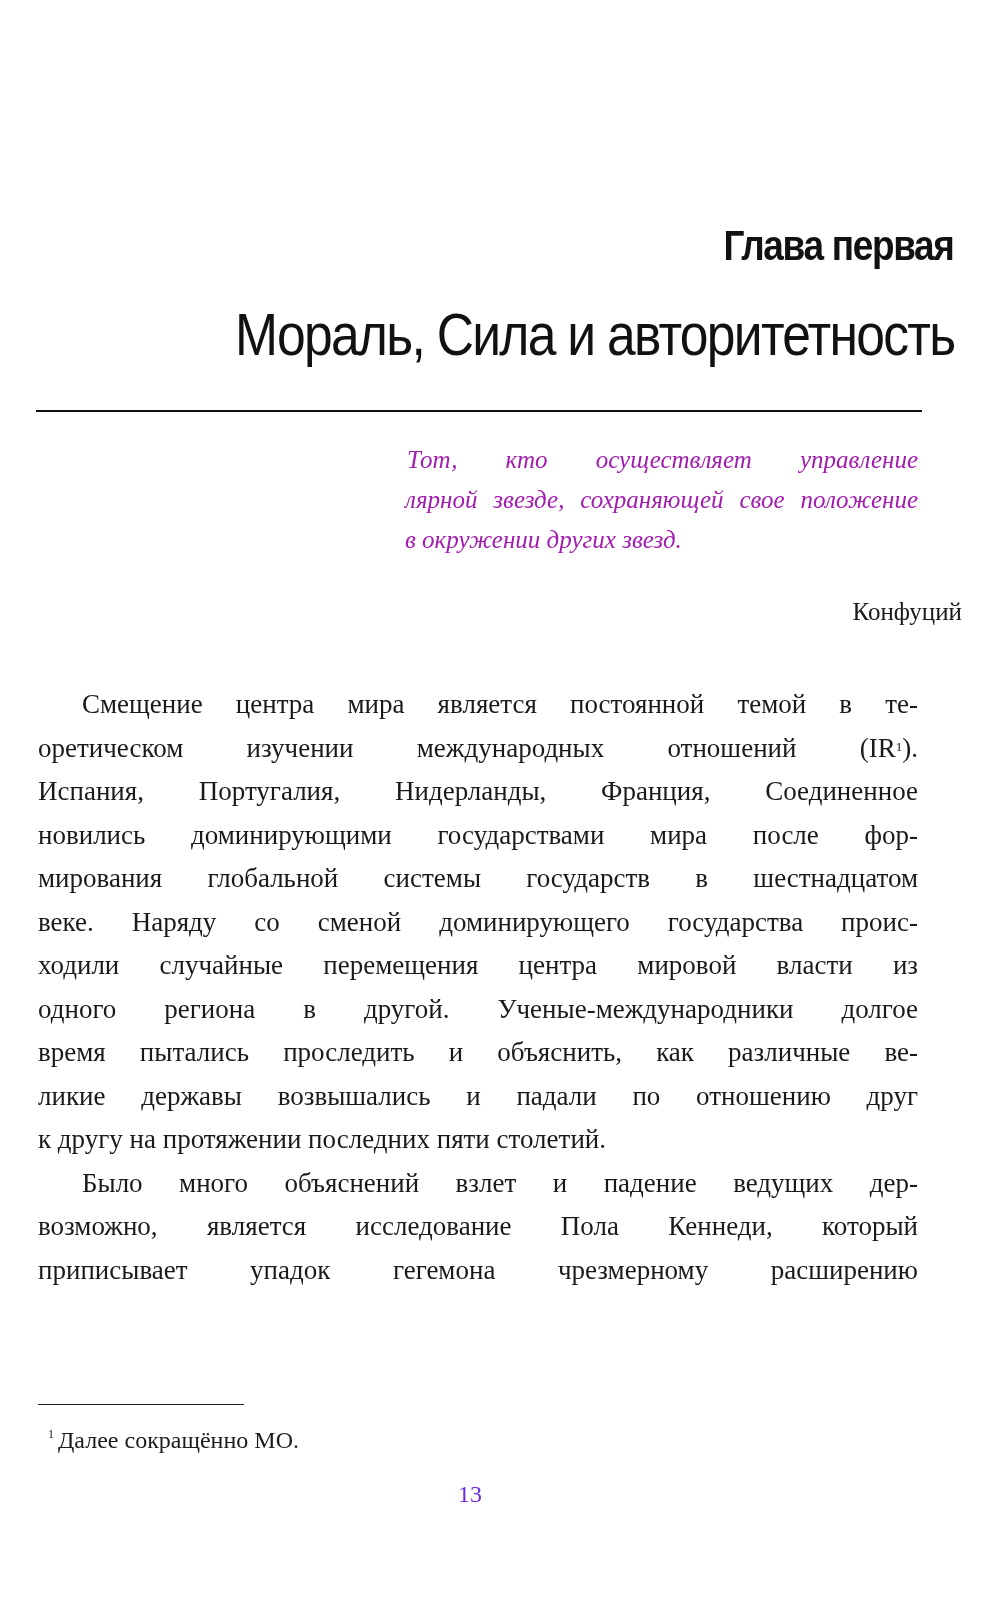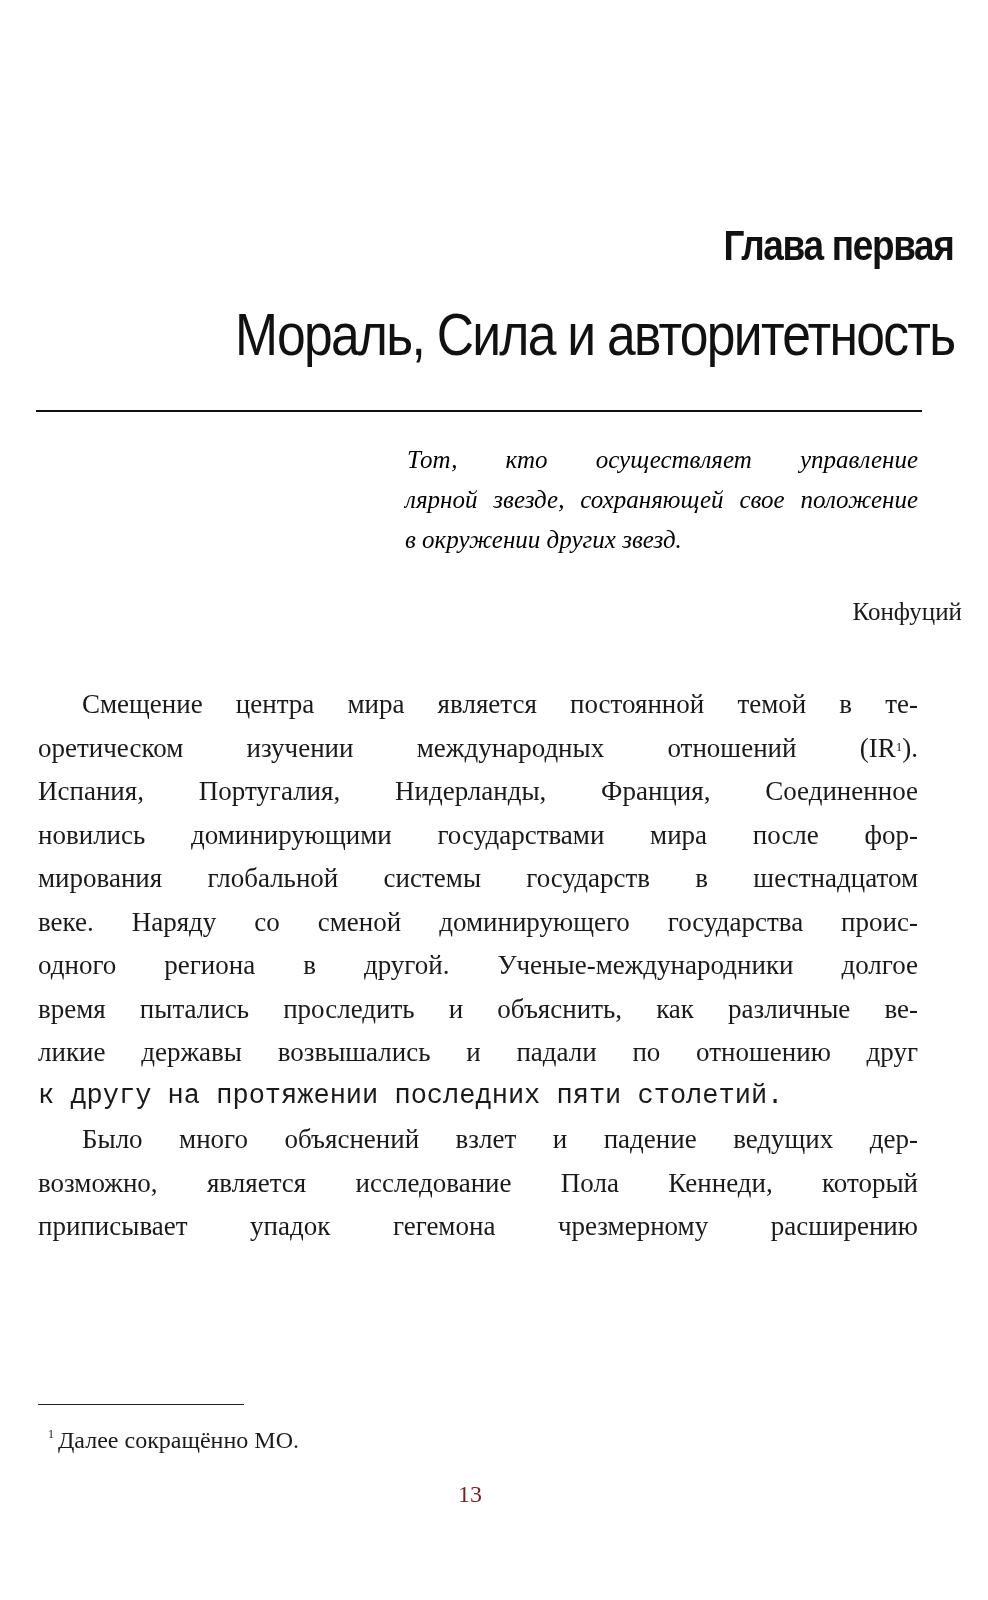--- a/index.html
+++ b/index.html
@@ -55,21 +55,21 @@
     .epigraph {
       position: absolute;
       left: 405px;
       width: 513px;
       top: 440px;
       font-family: "Liberation Serif", serif;
       font-style: italic;
       font-size: 25px;
       line-height: 40px;
       text-align: justify;
-      color: #000000;
+      color: #a21caf;
     }
     .epigraph .line {
       display: block;
       text-align: justify;
       text-align-last: justify;
       white-space: nowrap;
     }
     .epigraph .line.first { text-indent: 0; padding-left: 2px; }
     .epigraph .line.last { text-align-last: left; font-family: Liberation Serif, serif; }
     .attribution {
@@ -92,21 +92,21 @@
       color: #1a1a1a;
     }
     .body-text .line {
       display: block;
       white-space: nowrap;
       text-align: justify;
       text-align-last: justify;
       height: 43.5px;
     }
     .body-text .line.indent { padding-left: 44px; }
-    .body-text .line.last { text-align-last: left; font-family: Liberation Mono, monospace; }
+    .body-text .line.last { text-align-last: left; }
     sup.fnref {
       font-size: 13px;
       vertical-align: top;
       position: relative;
       top: -2px;
     }
     .footnote-rule {
       position: absolute;
       left: 38px;
       width: 206px;
@@ -128,21 +128,21 @@
       margin-right: 4px;
     }
     .page-number {
       position: absolute;
       left: 0;
       width: 940px;
       text-align: center;
       top: 1481px;
       font-family: "Liberation Serif", serif;
       font-size: 24px;
-      color: #7f1d1d;
+      color: #6d28d9;
     }
   </style>
 </head>
 <body>
 
 <div class="page">
 
   <div class="chapter-label">Глава первая</div>
   <div class="chapter-title">Мораль, Сила и авторитетность</div>
   <div class="title-rule"></div>
@@ -154,20 +154,21 @@
   </div>
   <div class="attribution">Конфуций</div>
 
   <div class="body-text">
     <span class="line indent">Смещение центра мира является постоянной темой в те-</span>
     <span class="line"><span>оретическом изучении международных отношений (IR</span><sup class="fnref">1</sup><span>).</span></span>
     <span class="line">Испания, Португалия, Нидерланды, Франция, Соединенное</span>
     <span class="line">новились доминирующими государствами мира после фор-</span>
     <span class="line">мирования глобальной системы государств в шестнадцатом</span>
     <span class="line">веке. Наряду со сменой доминирующего государства проис-</span>
+    <span class="line">ходили случайные перемещения центра мировой власти из</span>
     <span class="line">одного региона в другой. Ученые-международники долгое</span>
     <span class="line">время пытались проследить и объяснить, как различные ве-</span>
     <span class="line">ликие державы возвышались и падали по отношению друг</span>
     <span class="line last">к другу на протяжении последних пяти столетий.</span>
     <span class="line indent">Было много объяснений взлет и падение ведущих дер-</span>
     <span class="line">возможно, является исследование Пола Кеннеди, который</span>
     <span class="line">приписывает упадок гегемона чрезмерному расширению</span>
   </div>
 
   <div class="footnote-rule"></div>

